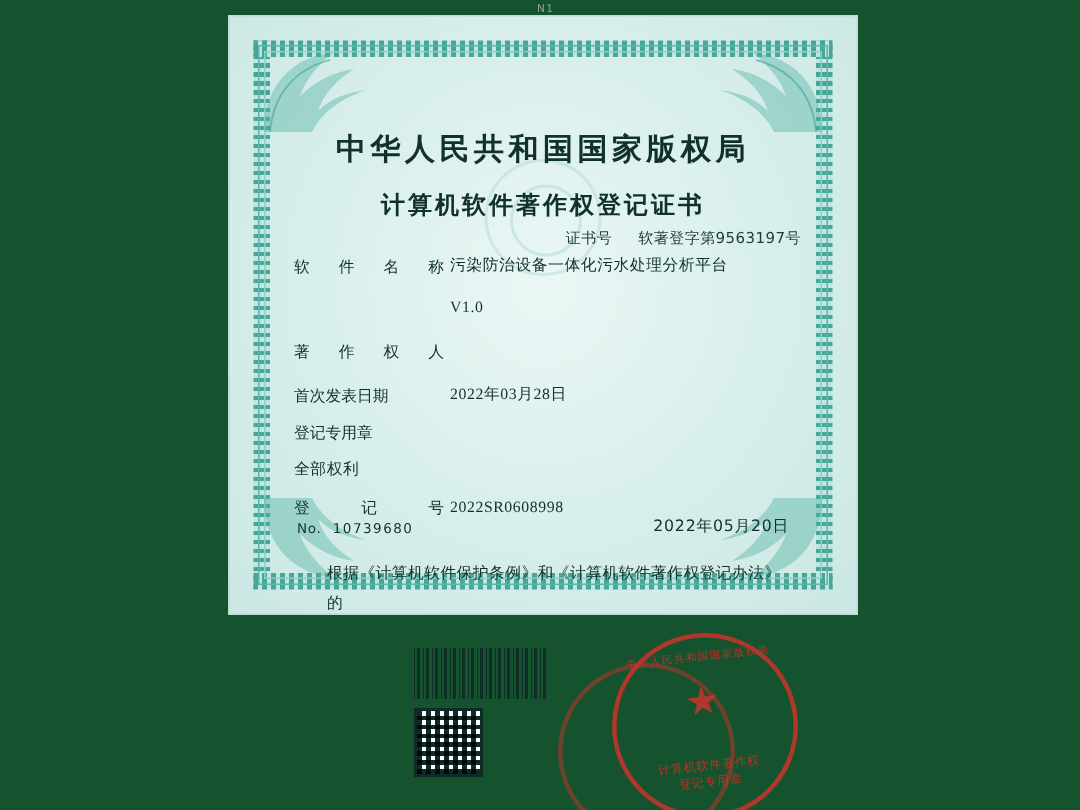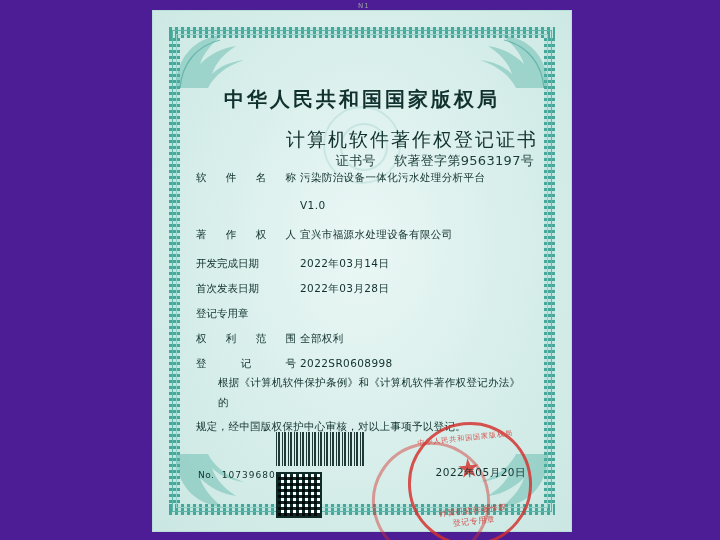--- a/index.html
+++ b/index.html
@@ -8,41 +8,41 @@
     width: 720px;
     height: 540px;
     background: #ffffff;
     font-family: "DejaVu Sans", "Liberation Sans", sans-serif;
   }
 
   .page {
     position: relative;
     width: 720px;
     height: 540px;
-    background: #4c1d95;
+    background: #14532d;
     overflow: hidden;
   }
 
   
   .top-mark {
     position: absolute;
     top: 2px;
     left: 358px;
     font-size: 7px;
     color: #9aa0a0;
     letter-spacing: 1px;
   }
 
   
   .cert {
     position: absolute;
     left: 152px;
     top: 10px;
     width: 420px;
-    height: 522px;
+    height: 400px;
     background: #dff0ee;
     background:
       radial-gradient(ellipse at 50% 45%, #eaf7f5 0%, #d7eeea 55%, #cbe7e3 100%);
     box-shadow: 0 0 0 1px #b9ded8 inset;
   }
 
   
   .border-outer {
     position: absolute;
     left: 6px;
@@ -130,52 +130,53 @@
     text-align: center;
     font-size: 20px;
     font-weight: bold;
     letter-spacing: 3px;
     color: #11312e;
     margin-top: 42px;
     font-family: "DejaVu Sans", "Liberation Sans", sans-serif;
   }
 
   .title2 {
-    text-align: right;
-    font-size: 19px;
-    font-weight: normal;
+    text-align: center;
+    font-size: 16px;
+    font-weight: bold;
     letter-spacing: 2px;
     color: #11312e;
     margin-top: 14px;
   }
 
   .cert-nos {
     position: absolute;
     right: 4px;
     top: 108px;
-    font-size: 13px;
+    font-size: 10px;
     color: #1b3c39;
     letter-spacing: 0.3px;
     white-space: nowrap;
   }
   .cert-nos span { margin-left: 14px; }
 
   .fields {
     position: absolute;
     left: 10px;
     right: 10px;
     top: 126px;
     font-size: 10.5px;
     color: #10312d;
   }
 
   .row {
     display: flex;
     align-items: flex-start;
     margin-bottom: 14px;
+    font-family: Liberation Serif, serif;
   }
   .row.tight { margin-bottom: 10px; }
 
   .label {
     width: 104px;
     flex: 0 0 104px;
     letter-spacing: 4px;
     text-align: justify;
     text-align-last: justify;
     font-size: 10.5px;
@@ -359,52 +360,45 @@
         <div class="row">
           <div class="label">软件名称</div>
           <div class="value">
             <span>污染防治设备一体化污水处理分析平台</span>
             <span class="line2">V1.0</span>
           </div>
         </div>
 
         <div class="row">
           <div class="label">著作权人</div>
-          <div class="value">宜兴市福源水处理设备有限公司</div>
-        </div>
-
-        <div class="row tight">
-          <div class="label nospace">开发完成日期</div>
-          <div class="value">2022年03月14日</div>
-        </div>
+        </div>
+
 
         <div class="row tight">
           <div class="label nospace">首次发表日期</div>
           <div class="value">2022年03月28日</div>
         </div>
 
         <div class="row tight">
           <div class="label nospace">登记专用章</div>
         </div>
 
         <div class="row tight">
-          <div class="label">权利范围</div>
           <div class="value">全部权利</div>
         </div>
 
         <div class="row tight">
           <div class="label">登记号</div>
           <div class="value">2022SR0608998</div>
         </div>
 
       </div>
 
       <div class="statement">
         <p class="indent">根据《计算机软件保护条例》和《计算机软件著作权登记办法》的</p>
-        <p>规定，经中国版权保护中心审核，对以上事项予以登记。</p>
       </div>
 
       <div class="qr-wrap">
         <div class="qr-bar"></div>
         <div class="qr-sq"></div>
       </div>
 
       <div class="seal sec"></div>
 
       <div class="seal main">

